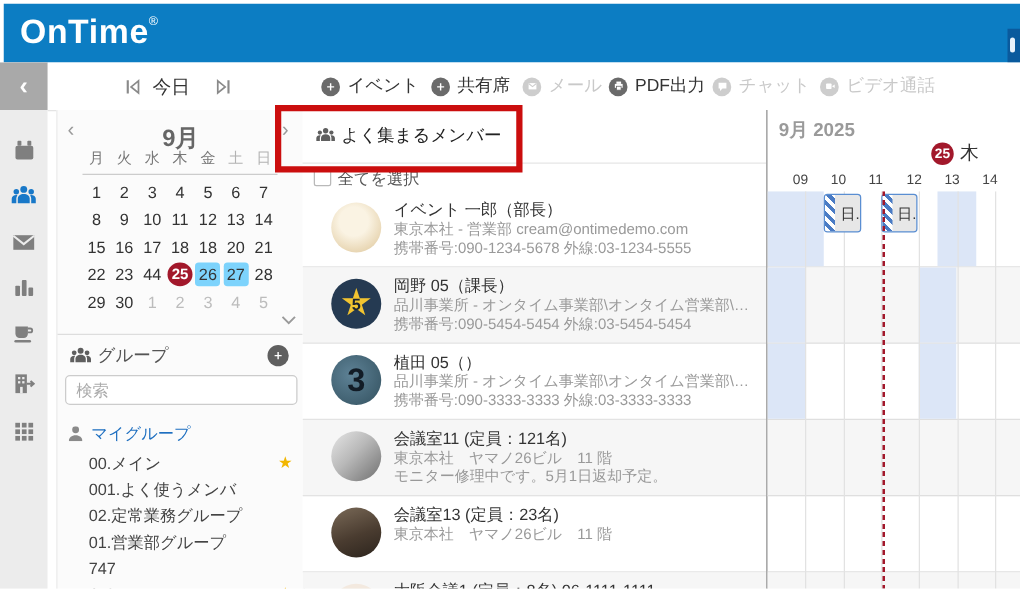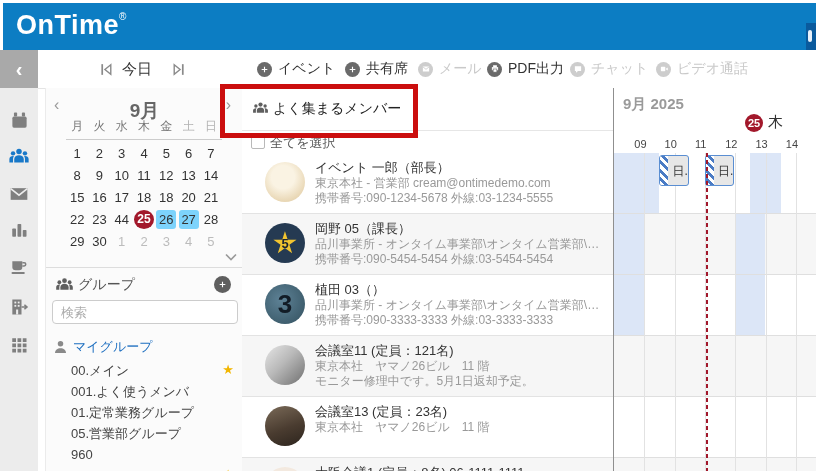--- a/index.html
+++ b/index.html
@@ -468,31 +468,31 @@
           <span class="gi-label">00.メイン</span>
           <span class="gi-star">★</span>
         </div>
 
         <div class="group-item" data-star="false">
           <span class="gi-label">001.よく使うメンバ</span>
 
         </div>
 
         <div class="group-item" data-star="false">
-          <span class="gi-label">01.定常業務グループ</span>
+          <span class="gi-label">02.定常業務グループ</span>
 
         </div>
 
         <div class="group-item" data-star="false">
-          <span class="gi-label">05.営業部グループ</span>
+          <span class="gi-label">01.営業部グループ</span>
 
         </div>
 
         <div class="group-item" data-star="false">
-          <span class="gi-label">960</span>
+          <span class="gi-label">747</span>
 
         </div>
 
         <div class="group-item" data-star="true">
           <span class="gi-label">A.C</span>
           <span class="gi-star">★</span>
         </div>
 
     </div>
   </div>
@@ -537,21 +537,21 @@
             <div class="m-line">携帯番号:090-5454-5454 外線:03-5454-5454</div>
           </div>
         </div>
 
         <div class="member-row">
           <div class="avatar" data-avatar="globe-number">
 
             <span class="av-text">3</span>
           </div>
           <div class="m-text">
-            <div class="m-name">植田 03（）</div>
+            <div class="m-name">植田 05（）</div>
             <div class="m-line">品川事業所 - オンタイム事業部\オンタイム営業部\営業...</div>
             <div class="m-line">携帯番号:090-3333-3333 外線:03-3333-3333</div>
           </div>
         </div>
 
         <div class="member-row">
           <div class="avatar" data-avatar="room-light">
             
             
           </div>

